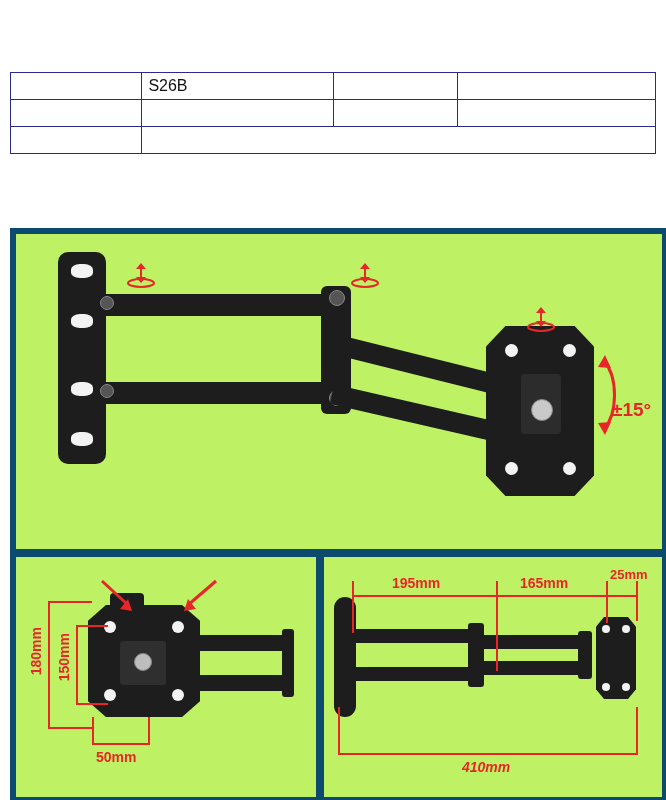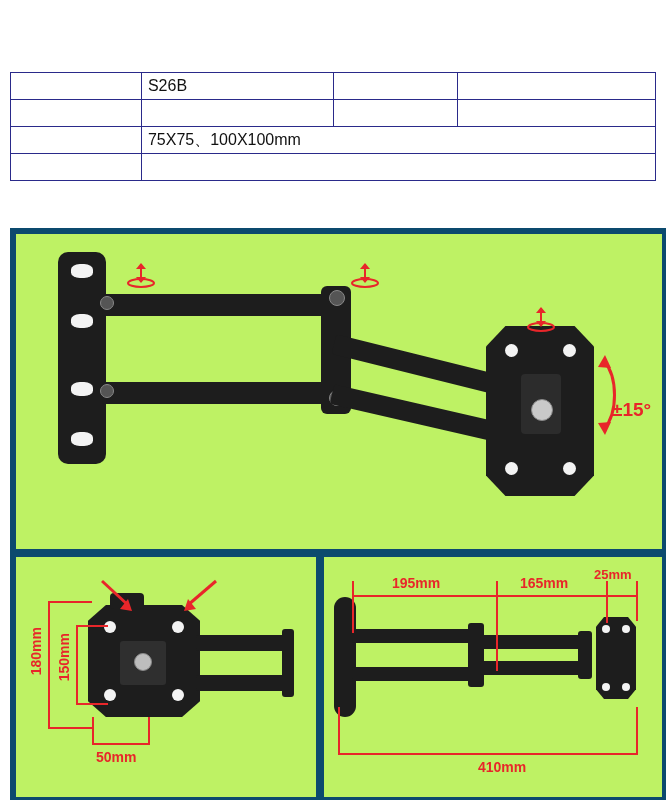--- a/index.html
+++ b/index.html
@@ -45,24 +45,20 @@
     <td class="c1"></td>
     <td class="c2 spec-val">S26B</td>
     <td class="c3"></td>
     <td class="c4"></td>
   </tr>
   <tr>
     <td class="c1"></td>
     <td class="c2"></td>
     <td class="c3"></td>
     <td class="c4"></td>
-  </tr>
-  <tr>
-    <td class="c1"></td>
-    <td class="spec-wide" colspan="3">75X75、100X100mm</td>
   </tr>
   <tr>
     <td class="c1"></td>
     <td colspan="3"></td>
   </tr>
 </tbody>
   </table>
 
 <div class="panel" id="panel-main">
 
@@ -183,19 +179,19 @@
   <div class="redline" style="left:28px;top:24px;width:2px;height:52px;"></div>
   <div class="redline" style="left:172px;top:24px;width:2px;height:90px;"></div>
   <div class="dimtxt" style="left:68px;top:18px;">195mm</div>
 
   <div class="redline" style="left:174px;top:38px;width:110px;height:2px;"></div>
   <div class="redline" style="left:282px;top:24px;width:2px;height:42px;"></div>
   <div class="dimtxt" style="left:196px;top:18px;text-align:center;">165mm</div>
 
   <div class="redline" style="left:284px;top:38px;width:30px;height:2px;"></div>
   <div class="redline" style="left:312px;top:24px;width:2px;height:40px;"></div>
-  <div class="dimtxt" style="left:270px;top:10px;font-size:13px;">25mm</div>
+  <div class="dimtxt" style="left:286px;top:10px;font-size:13px;">25mm</div>
 
   <div class="redline" style="left:14px;top:196px;width:300px;height:2px;"></div>
   <div class="redline" style="left:14px;top:150px;width:2px;height:48px;"></div>
   <div class="redline" style="left:312px;top:150px;width:2px;height:48px;"></div>
-  <div class="dimtxt" style="left:154px;top:202px;">410mm</div>
+  <div class="dimtxt" style="left:138px;top:202px;font-style:italic;">410mm</div>
 </div>
 
 </body></html>

